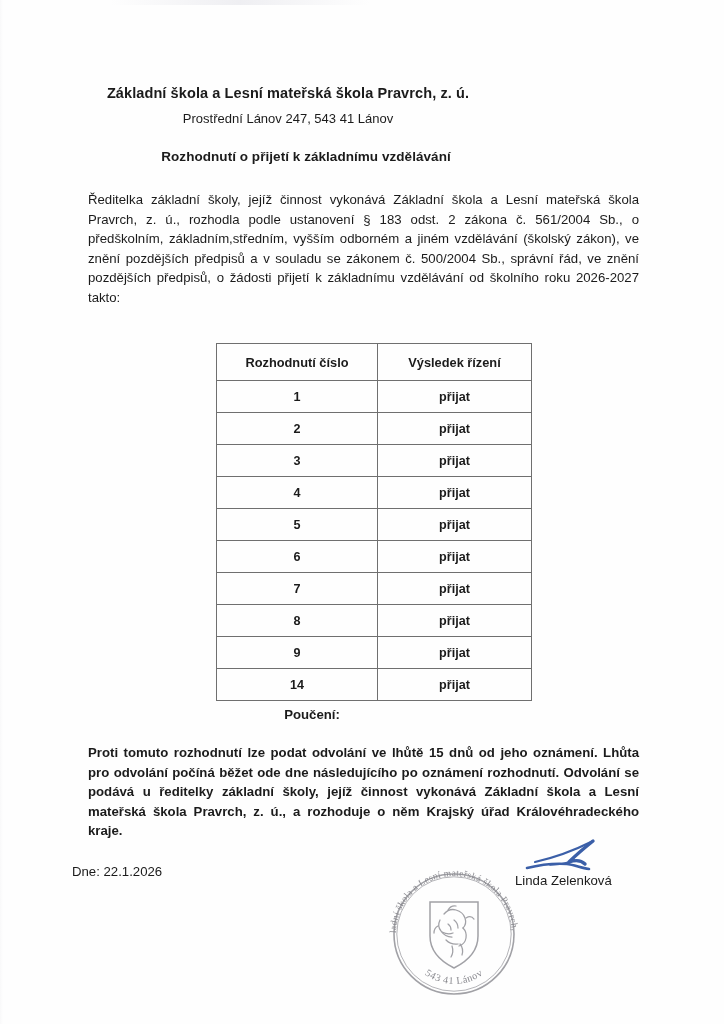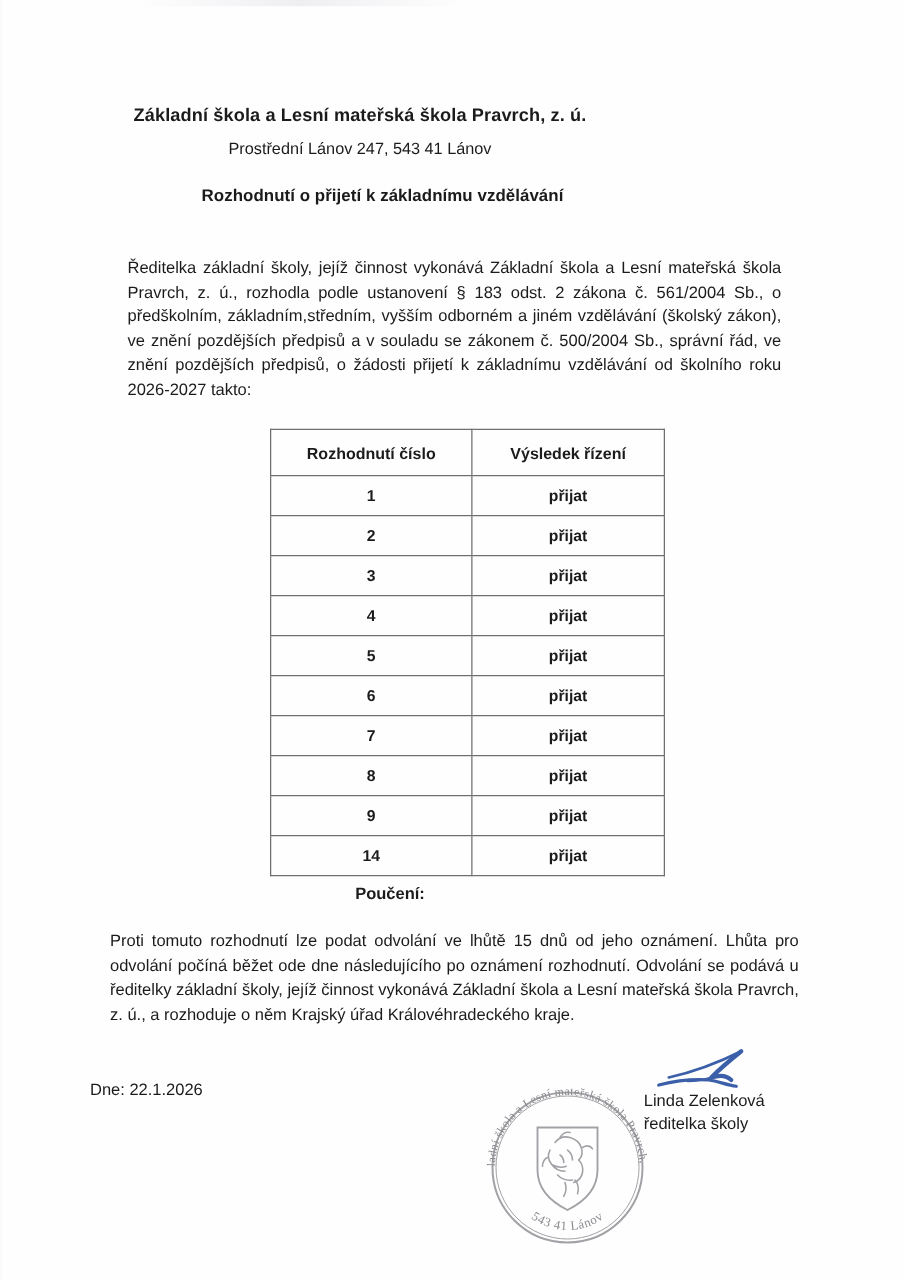--- a/index.html
+++ b/index.html
@@ -72,21 +72,21 @@
   .body-block {
     position: absolute;
     top: 190px;
     left: 88px;
     width: 551px;
     font-size: 13.2px;
     line-height: 19.6px;
     text-align: justify;
     text-justify: inter-word;
   }
-  .body-block p { margin: 14px; }
+  .body-block p { margin: 0; }
 
   
   .result-table {
     position: absolute;
     top: 343px;
     left: 216px;
     width: 315px;
     border-collapse: collapse;
     table-layout: fixed;
   }
@@ -116,20 +116,21 @@
   }
   .instruction-body {
     position: absolute;
     top: 743px;
     left: 88px;
     width: 551px;
     font-size: 13.2px;
     line-height: 19.6px;
     text-align: justify;
     text-justify: inter-word;
+    font-weight: bold;
   }
   .instruction-body p { margin: 0; }
 
   .date-line {
     position: absolute;
     top: 864px;
     left: 72px;
     font-size: 13.2px;
   }
 
@@ -286,16 +287,15 @@
   <div class="signature-block">
     <svg class="signature-mark" viewBox="0 0 120 36" aria-hidden="true">
       <g id="sig-ink" fill="none" stroke-linecap="round" stroke-linejoin="round" stroke="#3b5fa8">
         <path d="M 16,24 C 34,20 56,12 74,3" stroke-width="2.1"></path>
         <path d="M 74,3 C 64,11 56,18 50,24 C 56,22 62,22 66,26" stroke-width="3.4"></path>
         <path d="M 8,30 C 20,27 34,25 48,26 C 56,27 62,30 70,31" stroke-width="2.6"></path>
         <path d="M 50,24 C 44,26 38,27 31,27" stroke-width="1.6"></path>
       </g>
     </svg>
     <div class="signer-name">Linda Zelenková</div>
-    <div class="signer-role">ředitelka školy</div>
   </div>
 
 </div>
 
 </body></html>

